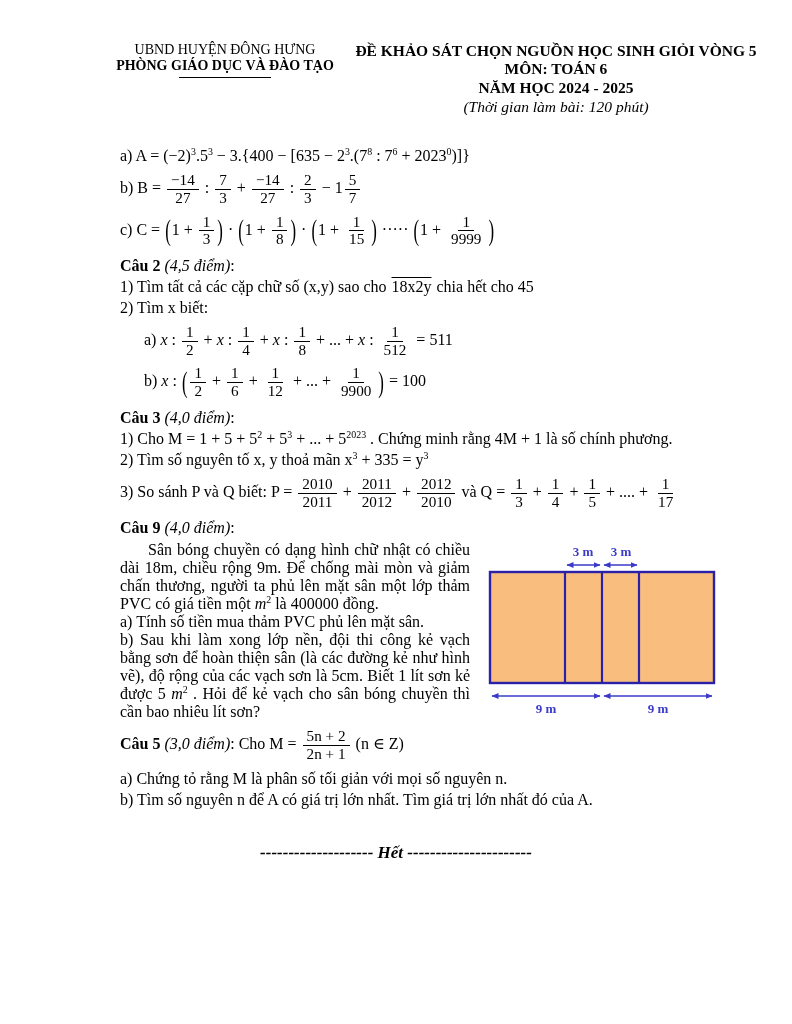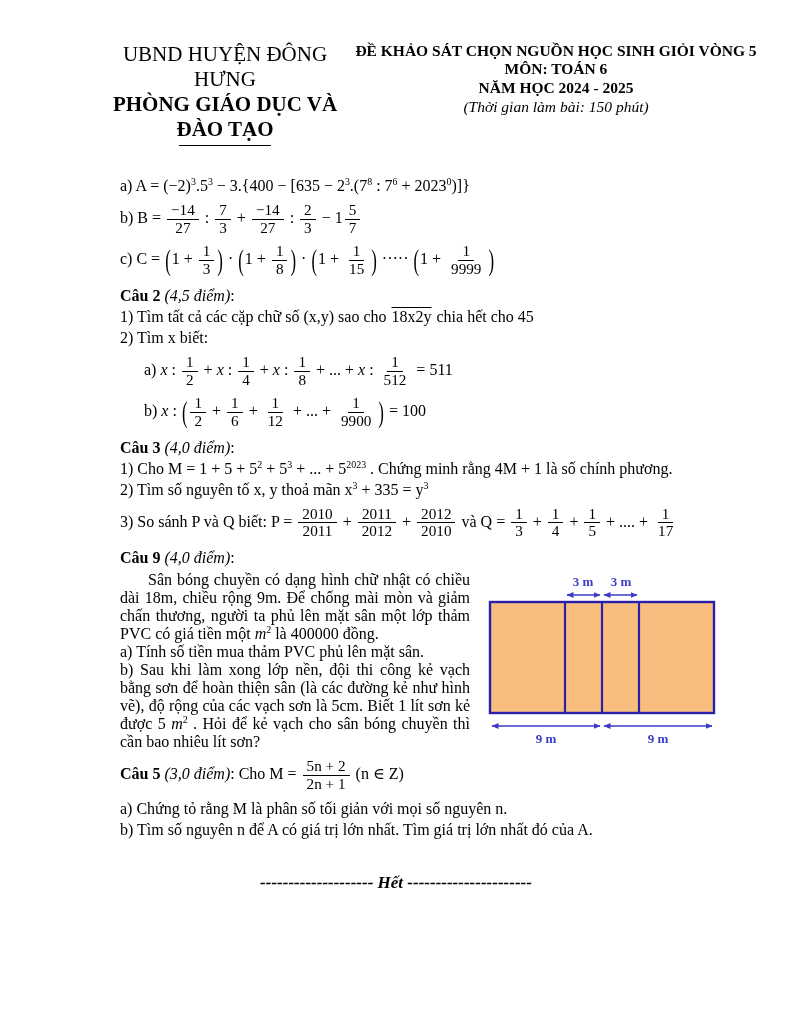--- a/index.html
+++ b/index.html
@@ -9,21 +9,21 @@
     background: #ffffff;
     color: #000;
     font-family: "Liberation Serif", "DejaVu Serif", serif;
     font-size: 16px;
     overflow: hidden;
   }
   .page { width: 792px; height: 1024px; padding-top: 42px; }
 
   
   .header { display: flex; padding: 0 30px 0 100px; }
-  .h-left { width: 250px; text-align: center; font-size: 21px; flex-shrink: 0; }
+  .h-left { width: 250px; text-align: center; font-size: 14px; flex-shrink: 0; }
   .h-org1 { font-weight: normal; }
   .h-org2 { font-weight: bold; }
   .h-rule { width: 92px; border-top: 1.6px solid #000; margin: 3px auto 0 auto; }
   .h-right { flex: 1; text-align: center; font-size: 15.5px; line-height: 1.18; }
   .h-bold { font-weight: bold; }
   .h-ital { font-style: italic; margin-top: 1px; }
 
   
   .content { padding: 24px 36px 0 120px; }
   .line { margin: 3px 0; }
@@ -69,21 +69,21 @@
   <div class="header">
     <div class="h-left">
       <div class="h-org1">UBND HUYỆN ĐÔNG HƯNG</div>
       <div class="h-org2">PHÒNG GIÁO DỤC VÀ ĐÀO TẠO</div>
       <div class="h-rule"></div>
     </div>
     <div class="h-right">
       <div class="h-bold">ĐỀ KHẢO SÁT CHỌN NGUỒN HỌC SINH GIỎI VÒNG 5</div>
       <div class="h-bold">MÔN: TOÁN 6</div>
       <div class="h-bold">NĂM HỌC 2024 - 2025</div>
-      <div class="h-ital">(Thời gian làm bài: 150 phút)</div>
+      <div class="h-ital">(Thời gian làm bài: 120 phút)</div>
     </div>
   </div>
 
   <div class="content">
 
     <div class="line math">a) A = (−2)<sup>3</sup>.5<sup>3</sup> − 3.{400 − [635 − 2<sup>3</sup>.(7<sup>8</sup> : 7<sup>6</sup> + 2023<sup>0</sup>)]}</div>
     <div class="line math">b) B = <span class="frac">
           <span class="fnum">−14</span>
           <span class="fden">27</span>
         </span> : <span class="frac">

